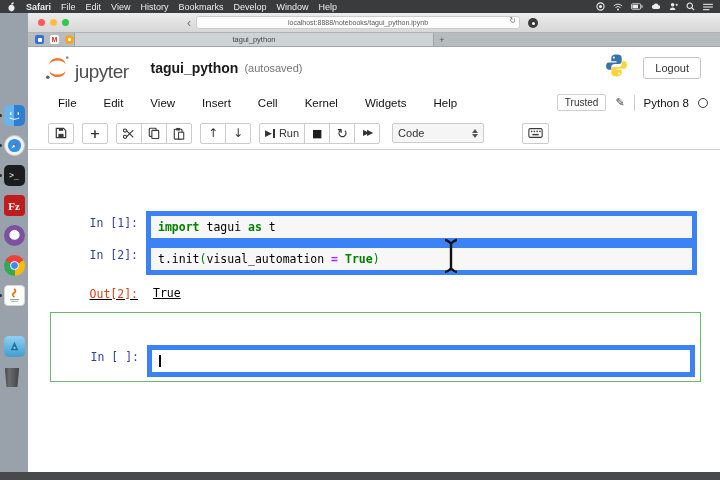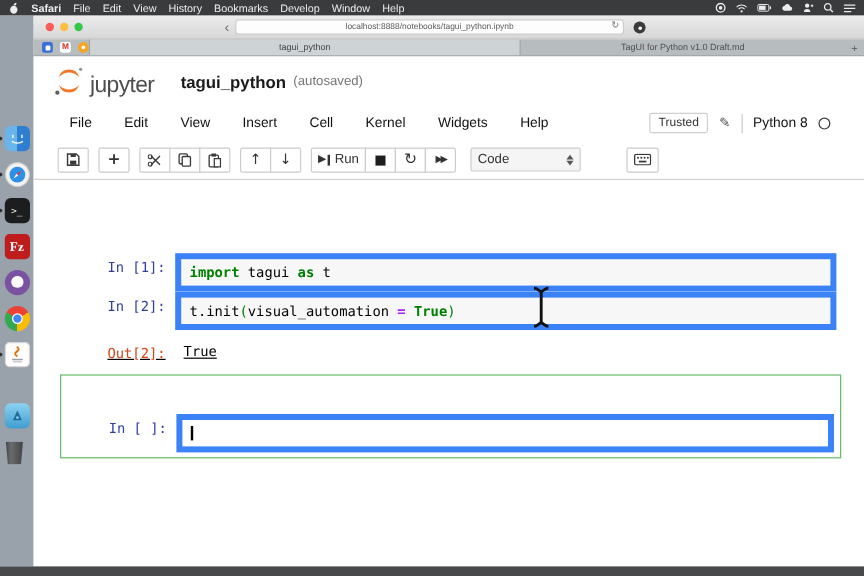--- a/index.html
+++ b/index.html
@@ -83,21 +83,21 @@
   .logo{display:flex;align-items:flex-end;gap:4px;}
   .logo-word{font-size:19px;color:#4e4e4e;letter-spacing:-0.5px;line-height:1;}
   .nb-title{font-size:14px;font-weight:bold;color:#1a1a1a;margin-left:22px;}
   .autosaved{font-size:11px;color:#767676;margin-left:6px;}
   .hdr-right{margin-left:auto;display:flex;align-items:center;gap:14px;}
   .logout{border:1px solid #c3c3c3;border-radius:3px;background:#fff;font-size:11px;
           color:#333;padding:4px 11px;font-family:inherit;}
 
   .nb-menu{height:29px;display:flex;align-items:center;padding-left:30px;gap:27px;
            font-size:11.5px;color:#111;box-sizing:border-box;}
-  .menu-right{margin-left:auto;display:flex;align-items:center;gap:9px;padding-right:28px;}
+  .menu-right{margin-left:auto;display:flex;align-items:center;gap:9px;padding-right:12px;}
   .trusted{border:1px solid #cfcfcf;border-radius:2px;font-size:10px;color:#333;
            padding:2px 7px;}
   .pencil{font-family:"DejaVu Sans",sans-serif;font-size:11px;color:#444;}
   .vsep{width:1px;height:16px;background:#ccc;}
   .kernel-name{font-size:11.5px;color:#111;}
   .kernel-dot{width:10px;height:10px;border:1.5px solid #3a3a3a;border-radius:50%;
               box-sizing:border-box;}
 
   .nb-toolbar{height:33px;display:flex;align-items:center;padding-left:20px;gap:8px;
               border-bottom:1px solid #d2d2d2;box-sizing:border-box;}
@@ -304,40 +304,48 @@
           <i></i>
         </span>
       <span class="fav fav-gmail">M</span>
       <span class="fav fav-orange">
           <i></i>
         </span>
     </div>
     <div class="tab tab-active">
       <span>tagui_python</span>
     </div>
-    <div class="tab tab-inactive">
-      <span>TagUI for Python v1.0 Draft.md</span>
-    </div>
     <div class="newtab">+</div>
   </div>
 
   <div class="page">
 
     <div class="nb-header">
       <div class="logo">
         <svg width="27" height="27" viewBox="0 0 32 32">
           <path d="M6,20 a10.5,10.5 0 0 0 20,0 a13.5,13.5 0 0 1 -20,0 z" fill="#F37626"></path>
           <path d="M6,12 a10.5,10.5 0 0 1 20,0 a13.5,13.5 0 0 0 -20,0 z" fill="#F37626"></path>
           <circle cx="27.5" cy="4.5" r="1.7" fill="#989898"></circle>
           <circle cx="4.5" cy="27.5" r="2.1" fill="#616161"></circle>
         </svg>
         <span class="logo-word">jupyter</span>
       </div>
       <span class="nb-title">tagui_python</span>
       <span class="autosaved">(autosaved)</span>
+      <div class="hdr-right">
+        <span>
+          <svg width="25" height="25" viewBox="0 0 24 24">
+            <path fill="#3776AB" d="M12,1.5 c-4,0 -5,1.7 -5,3.5 v3 h5 v1 H4.5 C2.5,9 2,11 2,12.5 c0,1.5 0.5,3.5 2.5,3.5 H7 v-2.5 c0,-2 1.5,-3 3.5,-3 h4 c1.7,0 2.5,-1 2.5,-2.5 V5 C17,3 16,1.5 12,1.5 z"></path>
+            <circle cx="9.4" cy="4.4" r="1" fill="#fff"></circle>
+            <path fill="#FFD43B" d="M12,22.5 c4,0 5,-1.7 5,-3.5 v-3 h-5 v-1 h7.5 c2,0 2.5,-2 2.5,-3.5 c0,-1.5 -0.5,-3.5 -2.5,-3.5 H17 v2.5 c0,2 -1.5,3 -3.5,3 h-4 c-1.7,0 -2.5,1 -2.5,2.5 v2.5 C7,21 8,22.5 12,22.5 z"></path>
+            <circle cx="14.6" cy="19.6" r="1" fill="#fff"></circle>
+          </svg>
+        </span>
+        <button class="logout">Logout</button>
+      </div>
     </div>
 
     <div class="nb-menu">
       <span>File</span>
       <span>Edit</span>
       <span>View</span>
       <span>Insert</span>
       <span>Cell</span>
       <span>Kernel</span>
       <span>Widgets</span>

